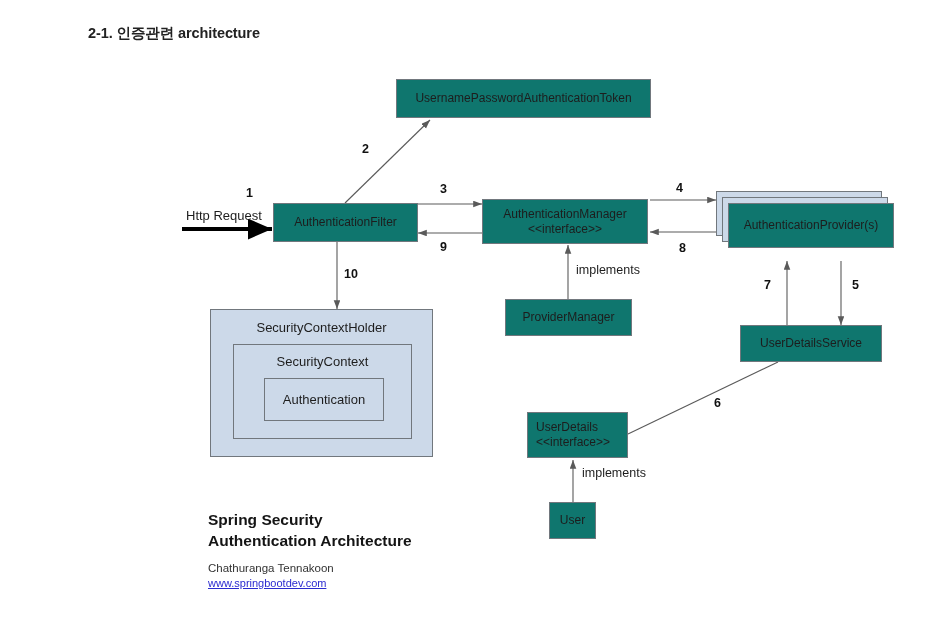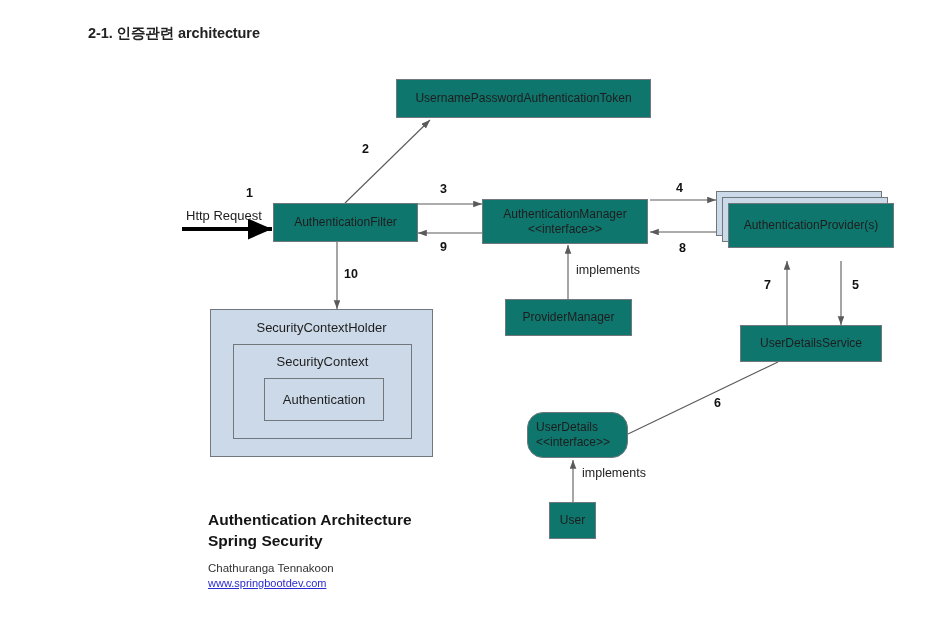--- a/index.html
+++ b/index.html
@@ -114,21 +114,20 @@
     font-size: 11px;
     color: #2a2ad0;
     text-decoration: underline;
     white-space: nowrap;
     cursor: pointer;
   }
   .node-left {
     align-items: flex-start;
     text-align: left;
     padding-left: 8px;
-    border-radius: 16px;
   }
 </style>
 </head>
 <body>
 
 <div id="page">
 
   <div id="slide-title">2-1. 인증관련 architecture</div>
 
   <svg id="diagram-svg" viewBox="0 0 932 618" xmlns="http://www.w3.org/2000/svg">
@@ -226,20 +225,20 @@
   <div class="edge-label" style="left:440px; top:240px;">9</div>
   <div class="edge-label" style="left:344px; top:267px;">10</div>
 
   <div class="req-label" style="left:186px; top:208px;">Http Request</div>
 
   <div class="plain-label" style="left:576px; top:263px;">implements</div>
 
   <div class="plain-label" style="left:582px; top:466px;">implements</div>
 
   <div id="caption-title">
+    <div>Spring Security</div>
     <div>Authentication Architecture</div>
-    <div>Spring Security</div>
   </div>
 
   <div id="caption-author">Chathuranga Tennakoon</div>
   <div id="caption-link">www.springbootdev.com</div>
 
 </div>
 
 </body></html>

